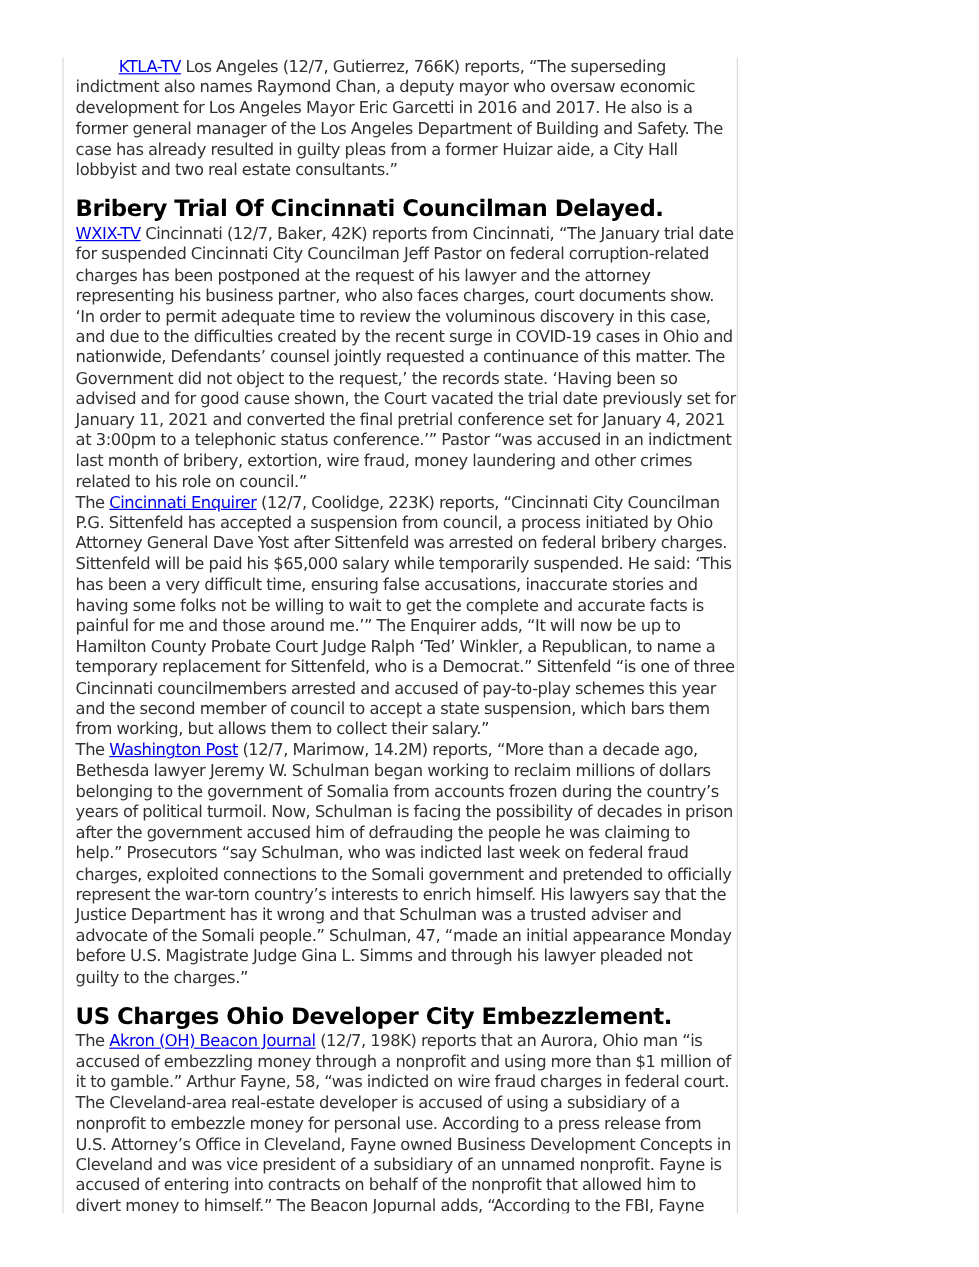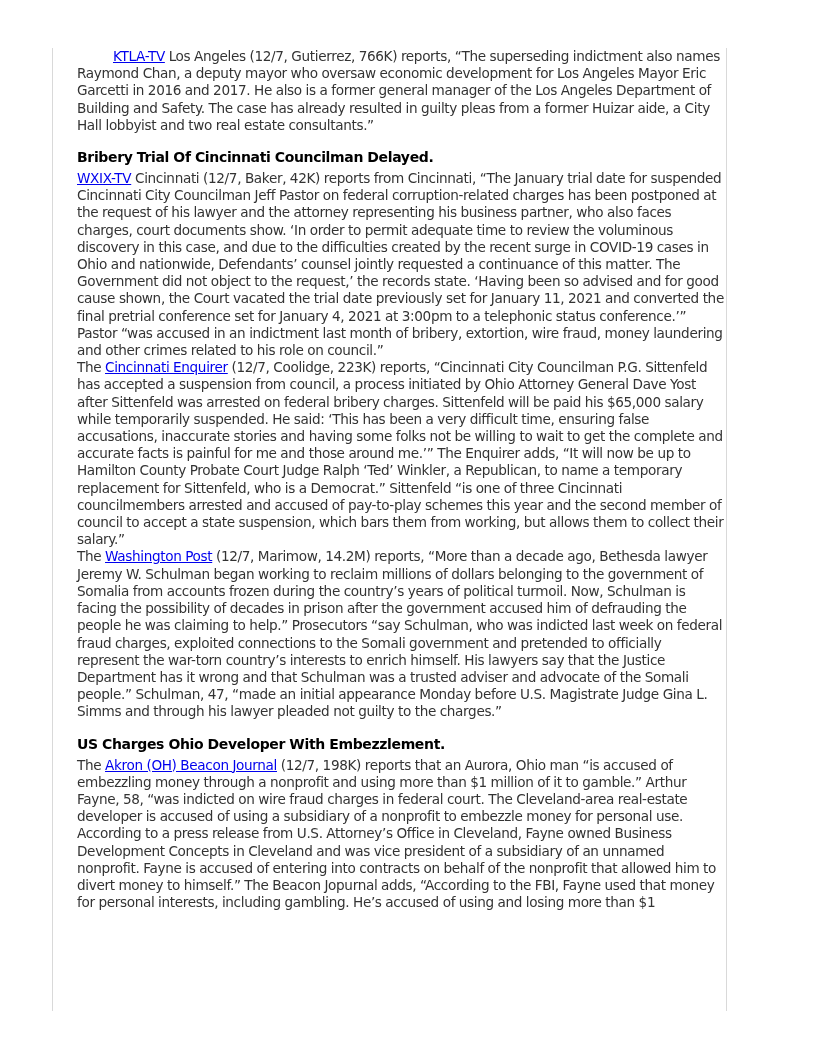--- a/index.html
+++ b/index.html
@@ -10,46 +10,46 @@
     body {
       width: 816px;
       height: 1056px;
       position: relative;
       overflow: hidden;
     }
     .page {
       position: absolute;
       left: 52px;
       top: 48px;
-      width: 675px;
+      width: 563px;
       height: 963px;
       border-left: 1px solid #d9d9d9;
       border-right: 1px solid #d9d9d9;
       box-sizing: border-box;
-      padding: 0 0 0 24px;
+      padding: 0 0 0 10px;
       overflow: hidden;
     }
     .content {
       font-family: "DejaVu Sans", sans-serif;
       font-size: 13.6px;
       line-height: 17.2px;
       color: #333333;
       letter-spacing: -0.35px;
       word-spacing: -0.2px;
     }
     p {
       margin: 0;
     }
     p.indent {
       text-indent: 36px;
     }
     h2 {
       font-family: "DejaVu Sans", sans-serif;
       font-weight: bold;
-      font-size: 14px;
+      font-size: 19px;
       line-height: 17px;
       color: #000000;
       margin: 15px 0 4px 0;
       letter-spacing: -0.35px;
     }
     a {
       color: #0000ee;
       text-decoration: underline;
     }
   </style>
@@ -70,18 +70,18 @@
 
     <div>
       <p><span>The </span><a href="#">Cincinnati Enquirer</a><span> (12/7, Coolidge, 223K) reports, “Cincinnati City Councilman P.G. Sittenfeld has accepted a suspension from council, a process initiated by Ohio Attorney General Dave Yost after Sittenfeld was arrested on federal bribery charges. Sittenfeld will be paid his $65,000 salary while temporarily suspended. He said: ‘This has been a very difficult time, ensuring false accusations, inaccurate stories and having some folks not be willing to wait to get the complete and accurate facts is painful for me and those around me.’” The Enquirer adds, “It will now be up to Hamilton County Probate Court Judge Ralph ‘Ted’ Winkler, a Republican, to name a temporary replacement for Sittenfeld, who is a Democrat.” Sittenfeld “is one of three Cincinnati councilmembers arrested and accused of pay-to-play schemes this year and the second member of council to accept a state suspension, which bars them from working, but allows them to collect their salary.”</span></p>
     </div>
 
     <div>
       <p><span>The </span><a href="#">Washington Post</a><span> (12/7, Marimow, 14.2M) reports, “More than a decade ago, Bethesda lawyer Jeremy W. Schulman began working to reclaim millions of dollars belonging to the government of Somalia from accounts frozen during the country’s years of political turmoil. Now, Schulman is facing the possibility of decades in prison after the government accused him of defrauding the people he was claiming to help.” Prosecutors “say Schulman, who was indicted last week on federal fraud charges, exploited connections to the Somali government and pretended to officially represent the war-torn country’s interests to enrich himself. His lawyers say that the Justice Department has it wrong and that Schulman was a trusted adviser and advocate of the Somali people.” Schulman, 47, “made an initial appearance Monday before U.S. Magistrate Judge Gina L. Simms and through his lawyer pleaded not guilty to the charges.”</span></p>
     </div>
 
     <div>
-      <h2>US Charges Ohio Developer With Embezzlement.</h2>
+      <h2>US Charges Ohio Developer City Embezzlement.</h2>
       <p><span>The </span><a href="#">Akron (OH) Beacon Journal</a><span> (12/7, 198K) reports that an Aurora, Ohio man “is accused of embezzling money through a nonprofit and using more than $1 million of it to gamble.” Arthur Fayne, 58, “was indicted on wire fraud charges in federal court. The Cleveland-area real-estate developer is accused of using a subsidiary of a nonprofit to embezzle money for personal use. According to a press release from U.S. Attorney’s Office in Cleveland, Fayne owned Business Development Concepts in Cleveland and was vice president of a subsidiary of an unnamed nonprofit. Fayne is accused of entering into contracts on behalf of the nonprofit that allowed him to divert money to himself.” The Beacon Jopurnal adds, “According to the FBI, Fayne used that money for personal interests, including gambling. He’s accused of using and losing more than $1</span></p>
     </div>
 
   </div>
 </div>
 
 </body></html>

